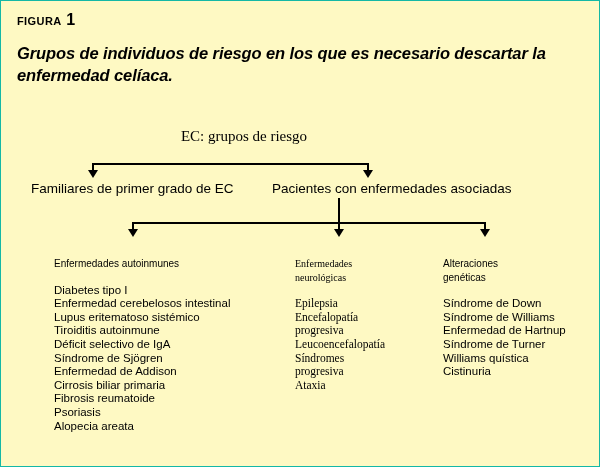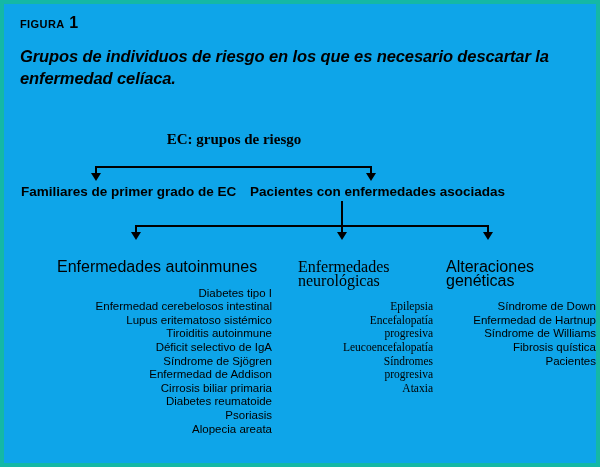--- a/index.html
+++ b/index.html
@@ -8,23 +8,23 @@
     background: #ffffff;
   }
   body {
     font-family: "Liberation Sans", sans-serif;
     color: #000000;
   }
   #page {
     position: relative;
     width: 600px;
     height: 467px;
-    background: #0ea5e9;
+    background: #fef9c3;
     box-sizing: border-box;
-    border: 4px solid #14b8a6;
+    border: 1px solid #14b8a6;
     overflow: hidden;
   }
 
   
   .fig-label {
     position: absolute;
     left: 16px;
     top: 11px;
     font-family: "Liberation Sans", sans-serif;
     font-size: 15px;
@@ -58,38 +58,39 @@
     position: absolute;
     left: 0;
     top: 0;
     width: 600px;
     height: 467px;
   }
 
   .node {
     position: absolute;
     font-size: 13.5px;
-    font-weight: 700;
+    font-weight: 400;
     line-height: 16px;
     white-space: nowrap;
+    margin-left: 13px;
   }
   .node.root {
     left: 0;
     top: 127px;
     width: 460px;
     text-align: center;
     font-family: "Liberation Serif", serif;
     font-size: 15px;
   }
   .node.lvl2-left {
     left: 17px;
     top: 180px;
   }
   .node.lvl2-right {
-    left: 246px;
+    left: 258px;
     top: 180px;
   }
 
   
   .ln {
     position: absolute;
     background: #000000;
   }
   .arrow-head {
     position: absolute;
@@ -100,36 +101,35 @@
     border-top: 8px solid #000000;
   }
 
   
   .col {
     position: absolute;
     font-size: 11.5px;
     line-height: 13.6px;
   }
   .col-head {
-    font-size: 16px;
+    font-size: 10px;
     line-height: 13.6px;
     margin: 0;
     white-space: pre-line;
   }
   .col-list {
     list-style: none;
     margin: 0;
     padding: 0;
     margin-top: 13px;
   }
   .col-list li {
     white-space: pre-line;
     margin: 0;
     padding: 0;
-    text-align: right;
   }
 
   #col-1 { left: 53px;  top: 256px; width: 215px; }
   #col-2 { left: 294px; top: 256px; width: 135px; font-family: Liberation Serif, serif; }
   #col-3 { left: 442px; top: 256px; width: 150px; }
 </style>
 </head>
 <body>
 
 <div id="page">
@@ -168,21 +168,21 @@
       <p class="col-head">Enfermedades autoinmunes</p>
       <ul class="col-list">
         <li>Diabetes tipo I</li>
         <li>Enfermedad cerebelosos intestinal</li>
         <li>Lupus eritematoso sistémico</li>
         <li>Tiroiditis autoinmune</li>
         <li>Déficit selectivo de IgA</li>
         <li>Síndrome de Sjögren</li>
         <li>Enfermedad de Addison</li>
         <li>Cirrosis biliar primaria</li>
-        <li>Diabetes reumatoide</li>
+        <li>Fibrosis reumatoide</li>
         <li>Psoriasis</li>
         <li>Alopecia areata</li>
       </ul>
     </div>
 
     <div class="col" id="col-2">
       <p class="col-head">Enfermedades
 neurológicas</p>
       <ul class="col-list">
         <li>Epilepsia</li>
@@ -193,21 +193,22 @@
 progresiva</li>
         <li>Ataxia</li>
       </ul>
     </div>
 
     <div class="col" id="col-3">
       <p class="col-head">Alteraciones
 genéticas</p>
       <ul class="col-list">
         <li>Síndrome de Down</li>
+        <li>Síndrome de Williams</li>
         <li>Enfermedad de Hartnup</li>
-        <li>Síndrome de Williams</li>
-        <li>Fibrosis quística</li>
-        <li>Pacientes</li>
+        <li>Síndrome de Turner</li>
+        <li>Williams quística</li>
+        <li>Cistinuria</li>
       </ul>
     </div>
 
   </div>
 </div>
 
 </body></html>

